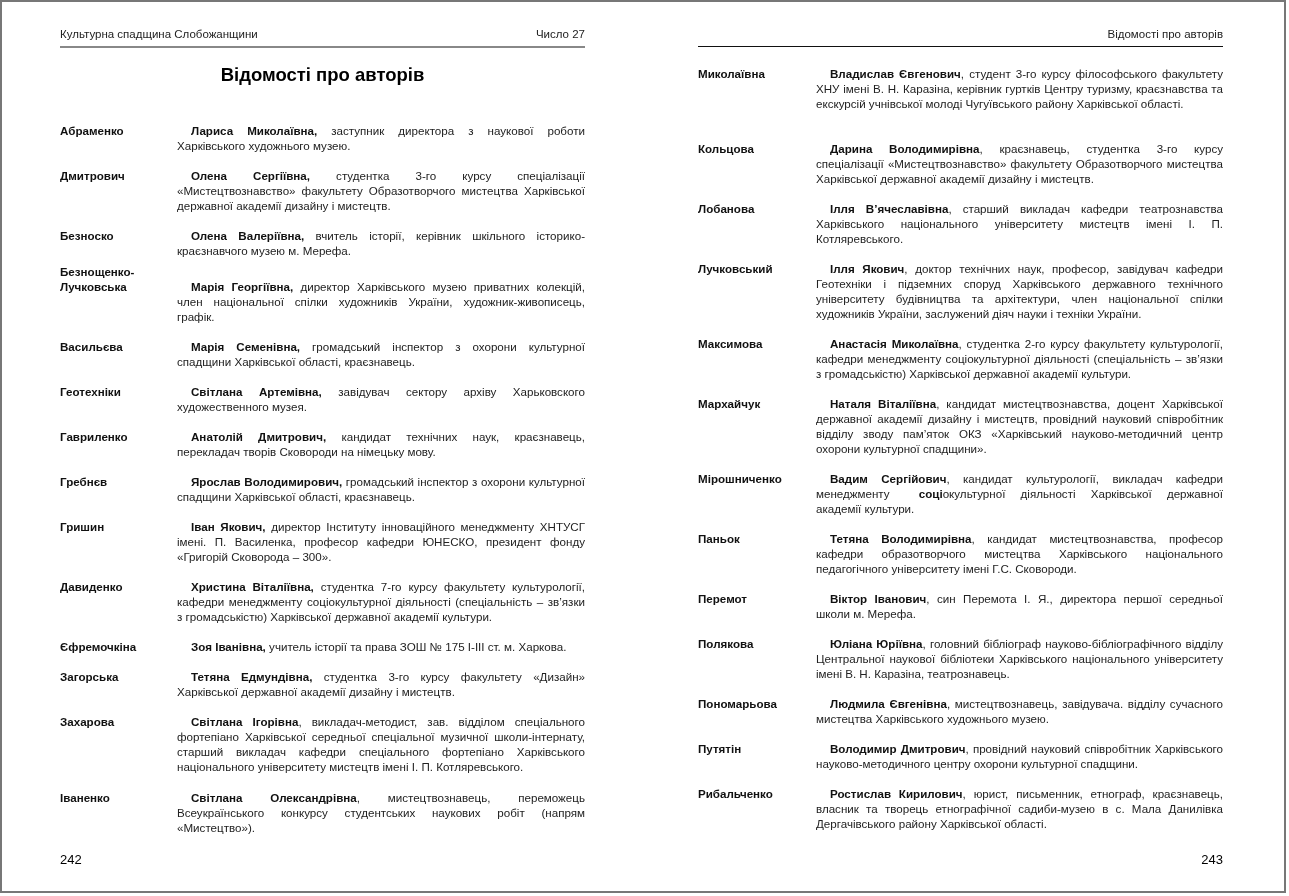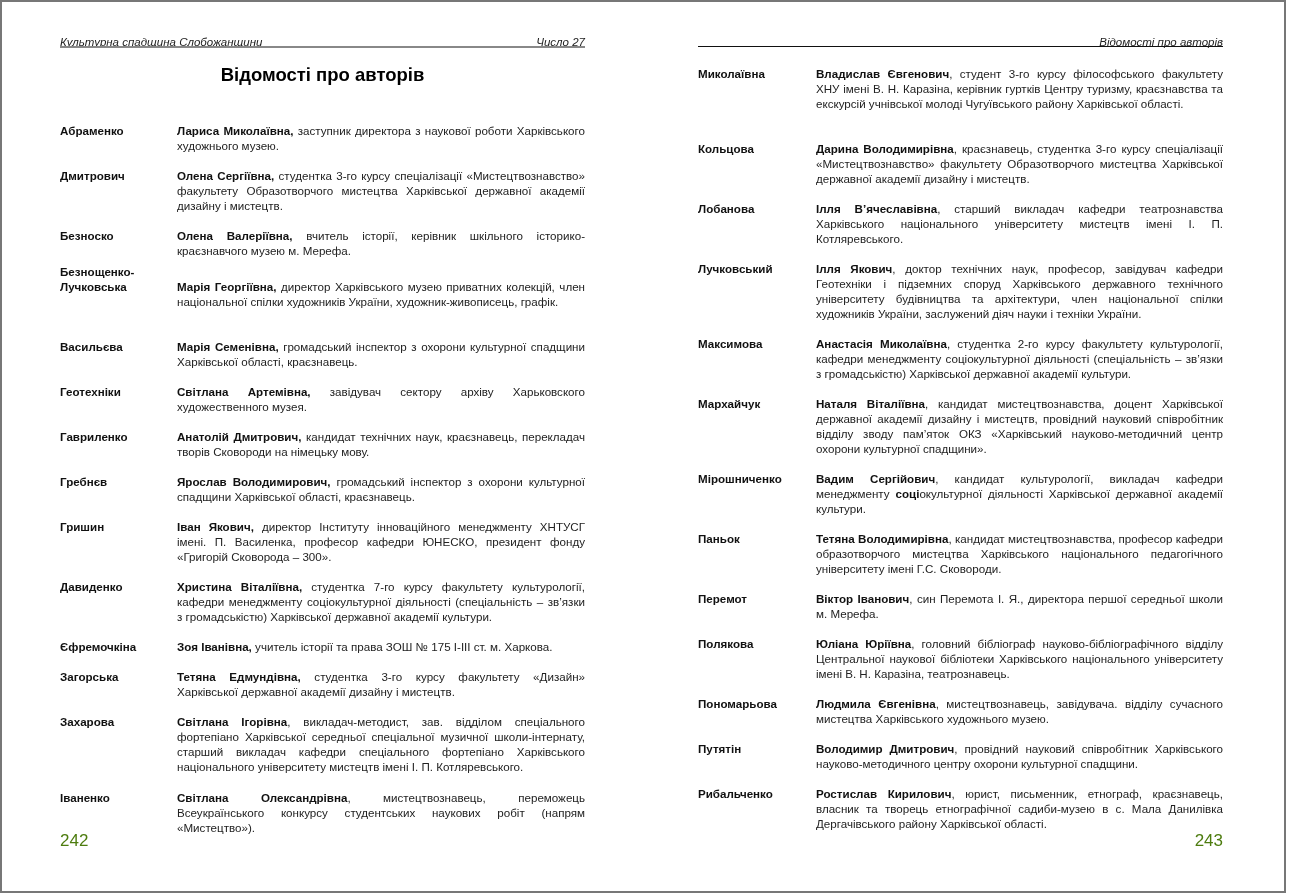--- a/index.html
+++ b/index.html
@@ -10,40 +10,40 @@
     .frame {
       position: absolute; left: 0; top: 0; width: 1286px; height: 893px;
       border-top: 2px solid #777; border-left: 2px solid #777; border-bottom: 2px solid #777; border-right: 2px solid #777;
       box-sizing: border-box;
     }
     .page { position: absolute; top: 0; height: 896px; }
     .page-left { left: 60px; width: 525px; }
     .page-right { left: 698px; width: 525px; }
 
     .running-head {
-      position: absolute; top: 36px; left: 0; width: 100%; height: 18px;
-      font-size: 11.5px; font-style: italic; color: #222;
+      position: absolute; top: 28px; left: 0; width: 100%; height: 18px;
+      font-size: 11.5px; color: #222;
     }
     .running-head .left { position: absolute; left: 0; top: 0; }
     .running-head .right { position: absolute; right: 0; top: 0; }
     .rule-gray { position: absolute; top: 46px; left: 0; width: 100%; height: 0; border-top: 2px solid #888; }
     .rule-black { position: absolute; top: 46px; left: 0; width: 100%; height: 0; border-top: 1px solid #111; }
 
     .page-title {
       position: absolute; top: 64px; left: 0; width: 100%; text-align: center;
       font-size: 18.5px; font-weight: bold; color: #000;
     }
 
     .entry { position: absolute; left: 0; width: 100%; font-size: 11.6px; line-height: 15px; }
     .entry .surname { position: absolute; left: 0; top: 0; width: 110px; font-weight: bold; color: #111; }
     .entry .desc { position: absolute; left: 117px; top: 0; width: 408px; text-align: justify; color: #222; }
     .page-right .entry .desc { left: 118px; width: 407px; }
-    .entry .desc b { color: #111; }
+    .entry .desc b { color: #111; margin-left: 14px; }
 
-    .folio { position: absolute; top: 831px; font-size: 17px; color: #4d7c0f; }
+    .folio { position: absolute; top: 852px; font-size: 13px; color: #000000; }
     .folio-left { left: 0; }
     .folio-right { right: 0; }
   </style>
 </head>
 <body>
 
 <div class="frame"></div>
 
 <div class="page page-left">
   <div class="running-head">

